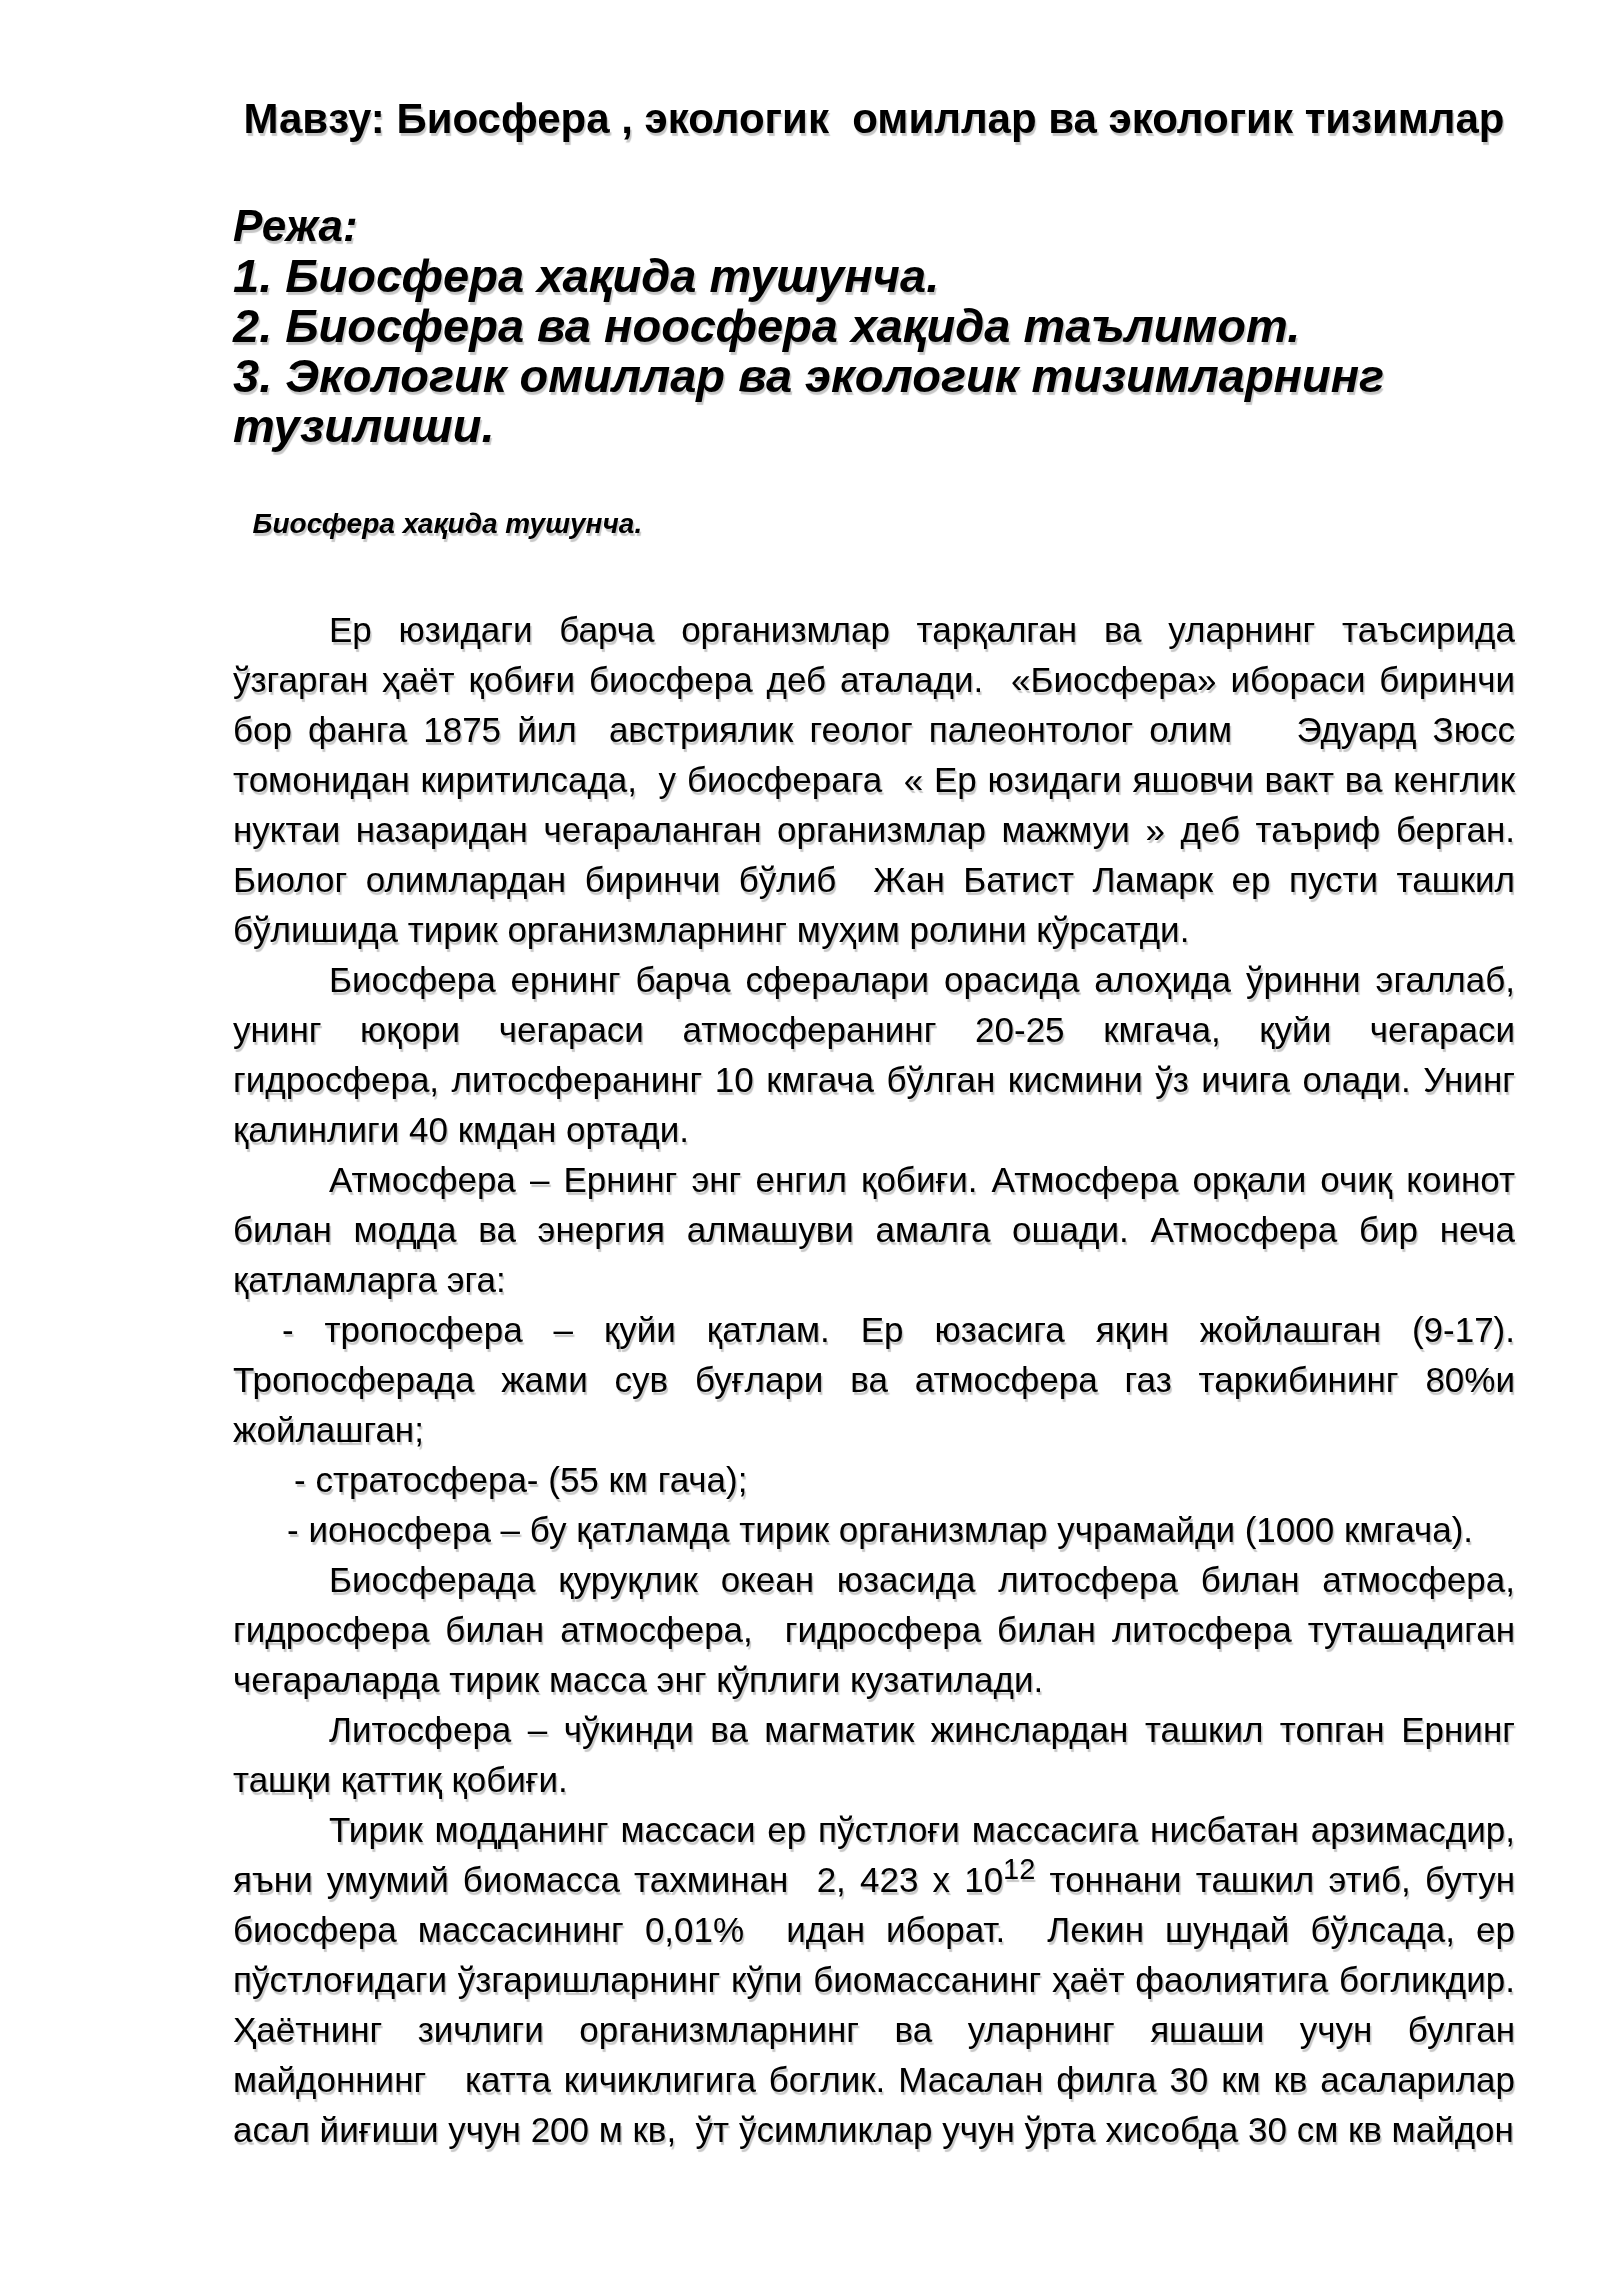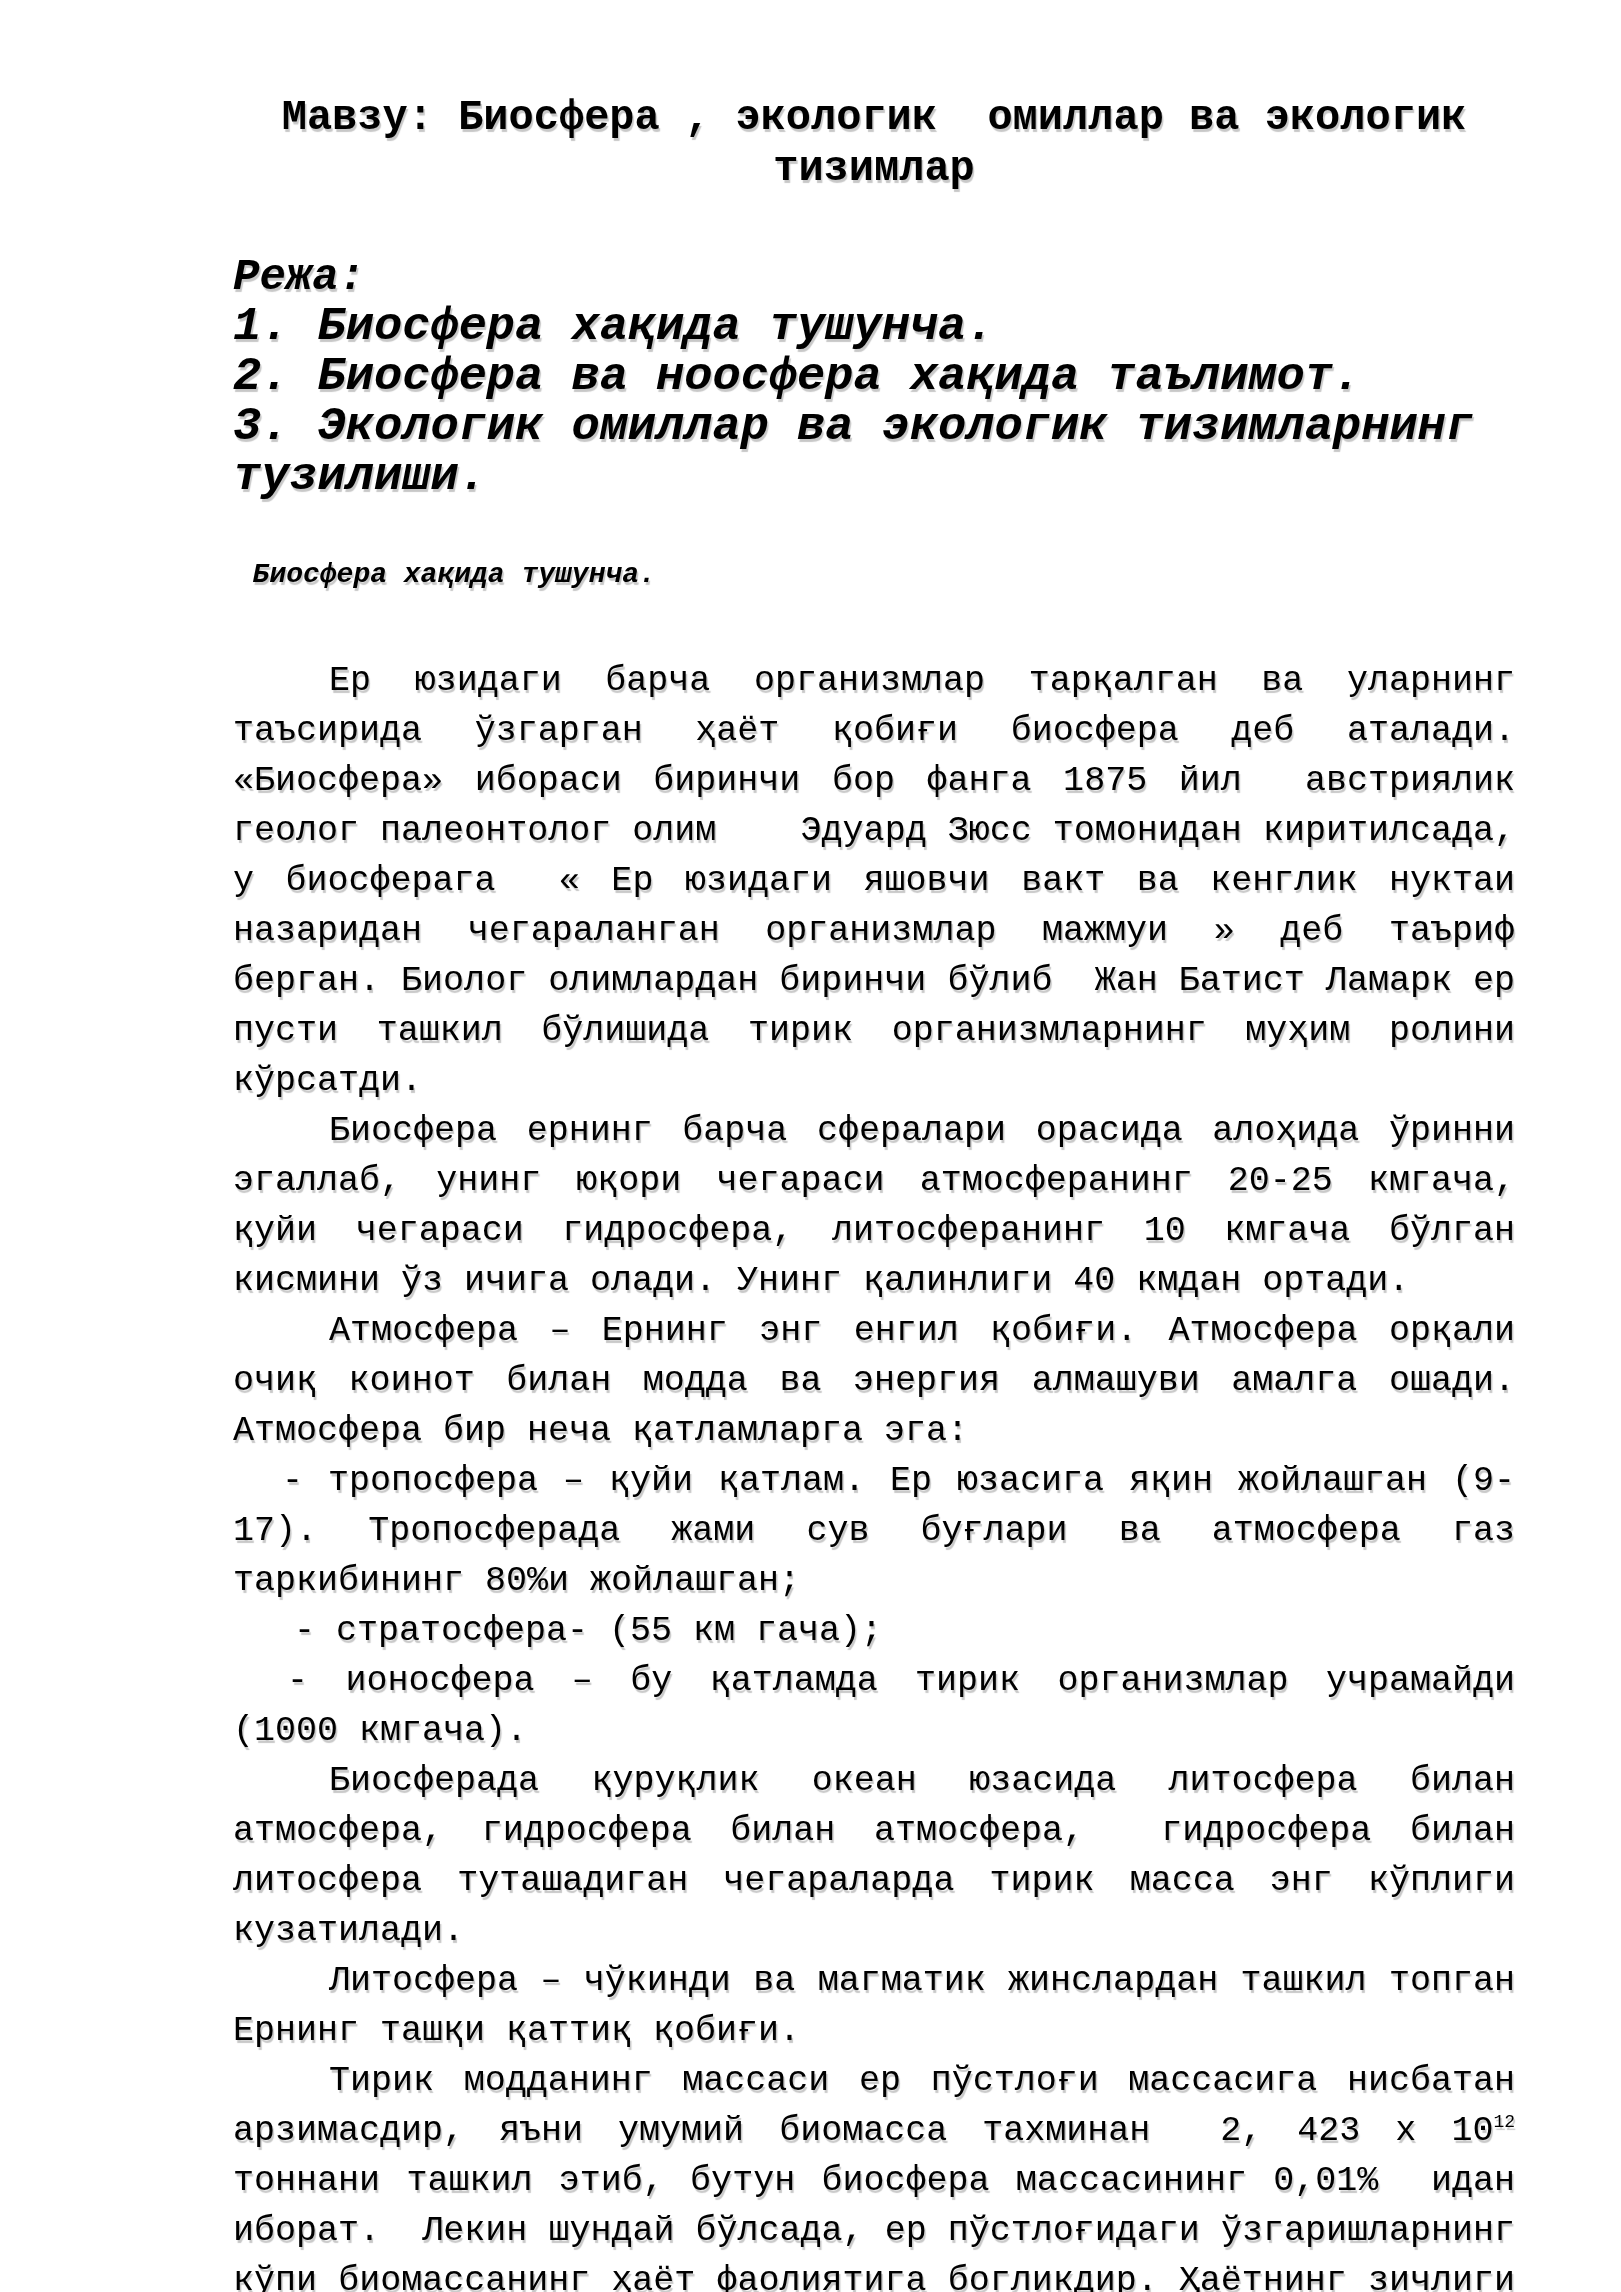--- a/index.html
+++ b/index.html
@@ -6,21 +6,21 @@
     margin: 0;
     padding: 0;
     background: #ffffff;
   }
   .page {
     position: relative;
     width: 1619px;
     height: 2293px;
     background: #ffffff;
     color: #000000;
-    font-family: Liberation Mono, monospace;
+    font-family: Liberation Sans, sans-serif;
     overflow: hidden;
     text-shadow: 1.5px 2.5px 1px rgba(0,0,0,0.22);
   }
   .content {
     position: absolute;
     left: 233px;
     top: 0;
     width: 1282px;
   }
   p, h1, h2 { margin: 0; padding: 0; }
@@ -62,21 +62,21 @@
     line-height: 50px;
     text-align: justify;
     white-space: pre-wrap;
   }
   .first-para { margin-top: 56px; }
   .indent { text-indent: 96px; }
   .hang { text-indent: 49px; }
   .dash-strato { text-indent: 61px; }
   .dash-iono { text-indent: 54px; }
   sup {
-    font-size: 18px;
+    font-size: 29px;
     line-height: 0;
     vertical-align: super;
     margin-top: 24px;
   }
 </style>
 </head>
 <body>
 
 <div class="page">
   <div class="content">

